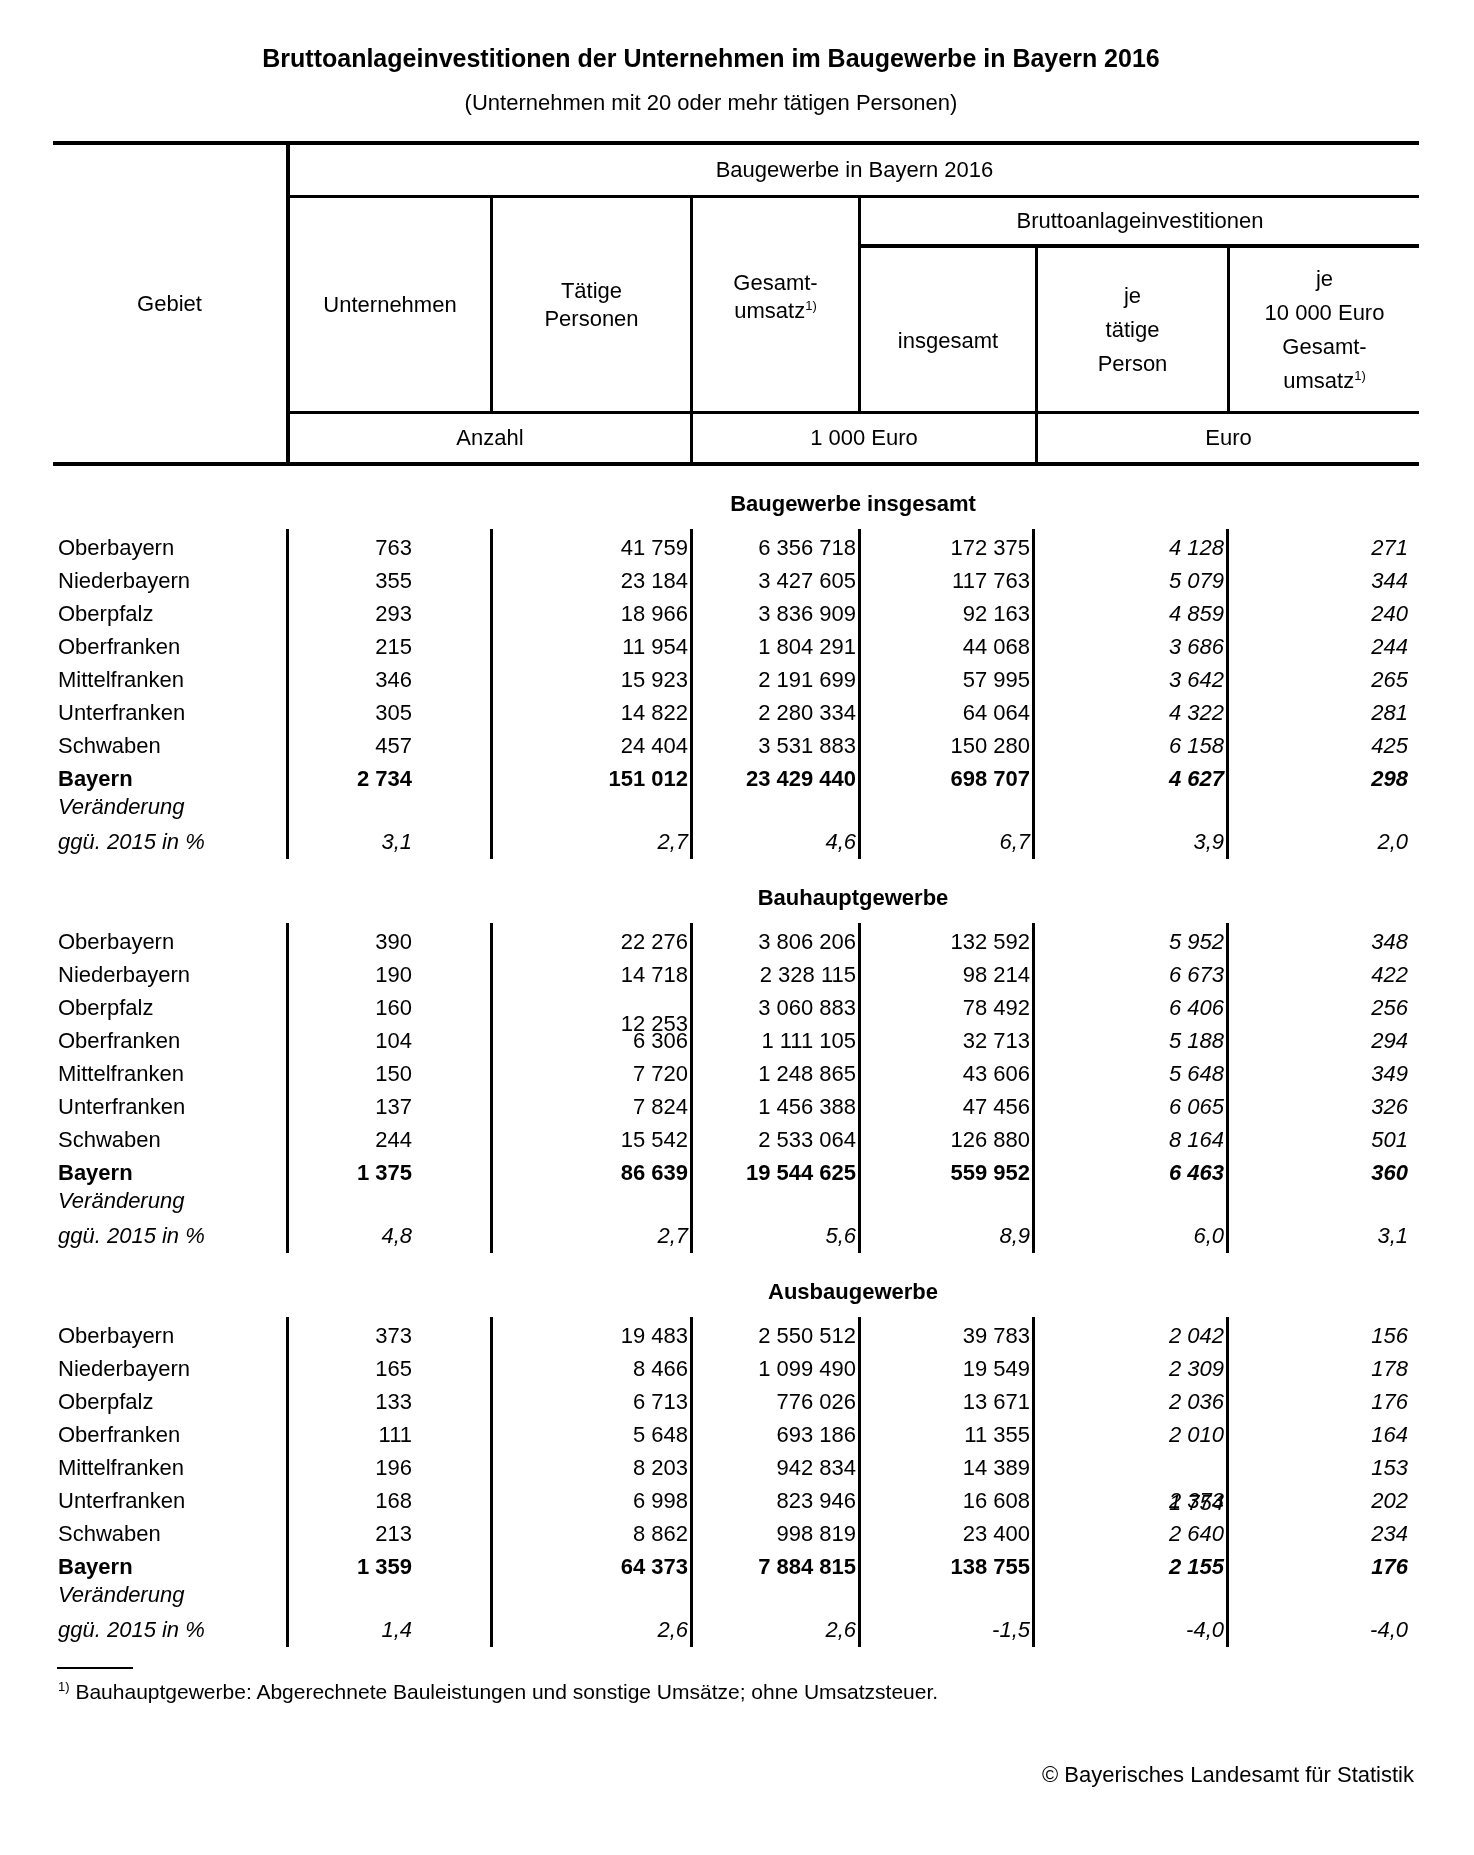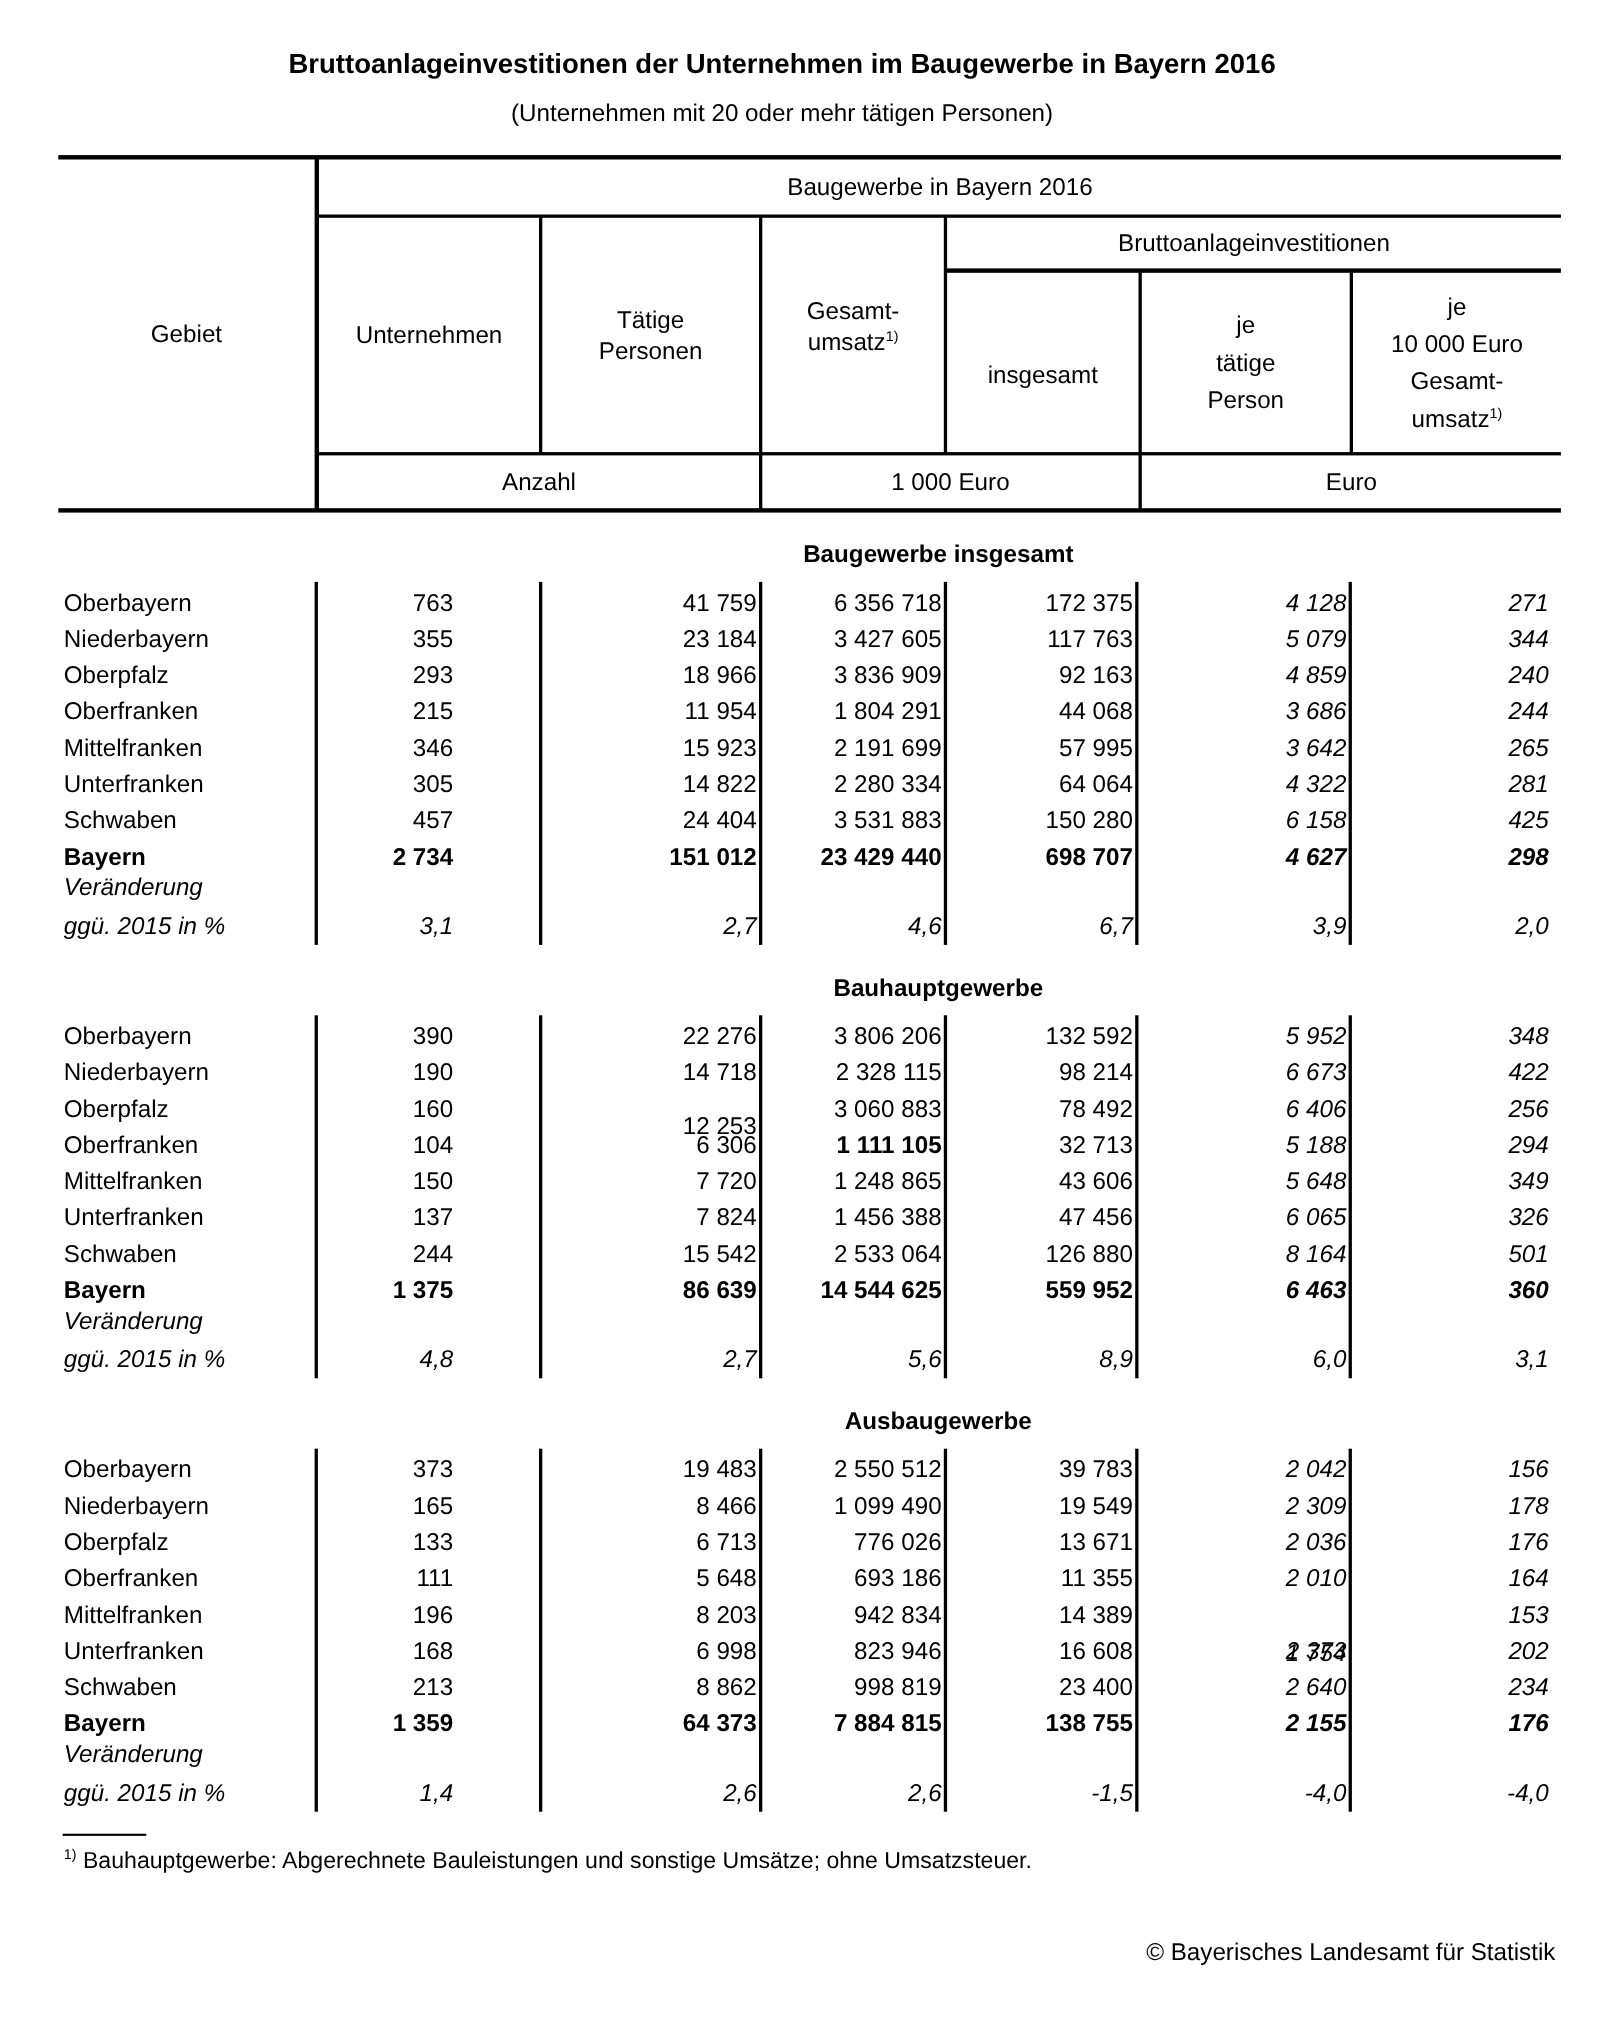--- a/index.html
+++ b/index.html
@@ -203,21 +203,21 @@
       <span class="cell" style="right: 786px; margin-top: 16px;">12 253</span>
       <span class="cell" style="right: 618px;">3 060 883</span>
       <span class="cell" style="right: 444px;">78 492</span>
       <span class="cell it" style="right: 250px;">6 406</span>
       <span class="cell it" style="right: 66px;">256</span>
     </div>
     <div class="row" style="top: 1026px;">
       <span class="lbl">Oberfranken</span>
       <span class="cell" style="right: 1062px;">104</span>
       <span class="cell" style="right: 786px;">6 306</span>
-      <span class="cell" style="right: 618px; font-weight: bold;">1 111 105</span>
+      <span class="cell" style="right: 618px;">1 111 105</span>
       <span class="cell" style="right: 444px;">32 713</span>
       <span class="cell it" style="right: 250px;">5 188</span>
       <span class="cell it" style="right: 66px;">294</span>
     </div>
     <div class="row" style="top: 1059px;">
       <span class="lbl">Mittelfranken</span>
       <span class="cell" style="right: 1062px;">150</span>
       <span class="cell" style="right: 786px;">7 720</span>
       <span class="cell" style="right: 618px;">1 248 865</span>
       <span class="cell" style="right: 444px;">43 606</span>
@@ -239,21 +239,21 @@
       <span class="cell" style="right: 786px;">15 542</span>
       <span class="cell" style="right: 618px;">2 533 064</span>
       <span class="cell" style="right: 444px;">126 880</span>
       <span class="cell it" style="right: 250px;">8 164</span>
       <span class="cell it" style="right: 66px;">501</span>
     </div>
     <div class="row bold" style="top: 1158px;">
       <span class="lbl">Bayern</span>
       <span class="cell" style="right: 1062px;">1 375</span>
       <span class="cell" style="right: 786px;">86 639</span>
-      <span class="cell" style="right: 618px;">14 544 625</span>
+      <span class="cell" style="right: 618px;">19 544 625</span>
       <span class="cell" style="right: 444px;">559 952</span>
       <span class="cell it" style="right: 250px;">6 463</span>
       <span class="cell it" style="right: 66px;">360</span>
     </div>
     <div class="row" style="top: 1186px;">
       <span class="lbl it">Veränderung</span>
     </div>
     <div class="row" style="top: 1221px;">
       <span class="lbl it">ggü. 2015 in %</span>
       <span class="cell it" style="right: 1062px;">4,8</span>

